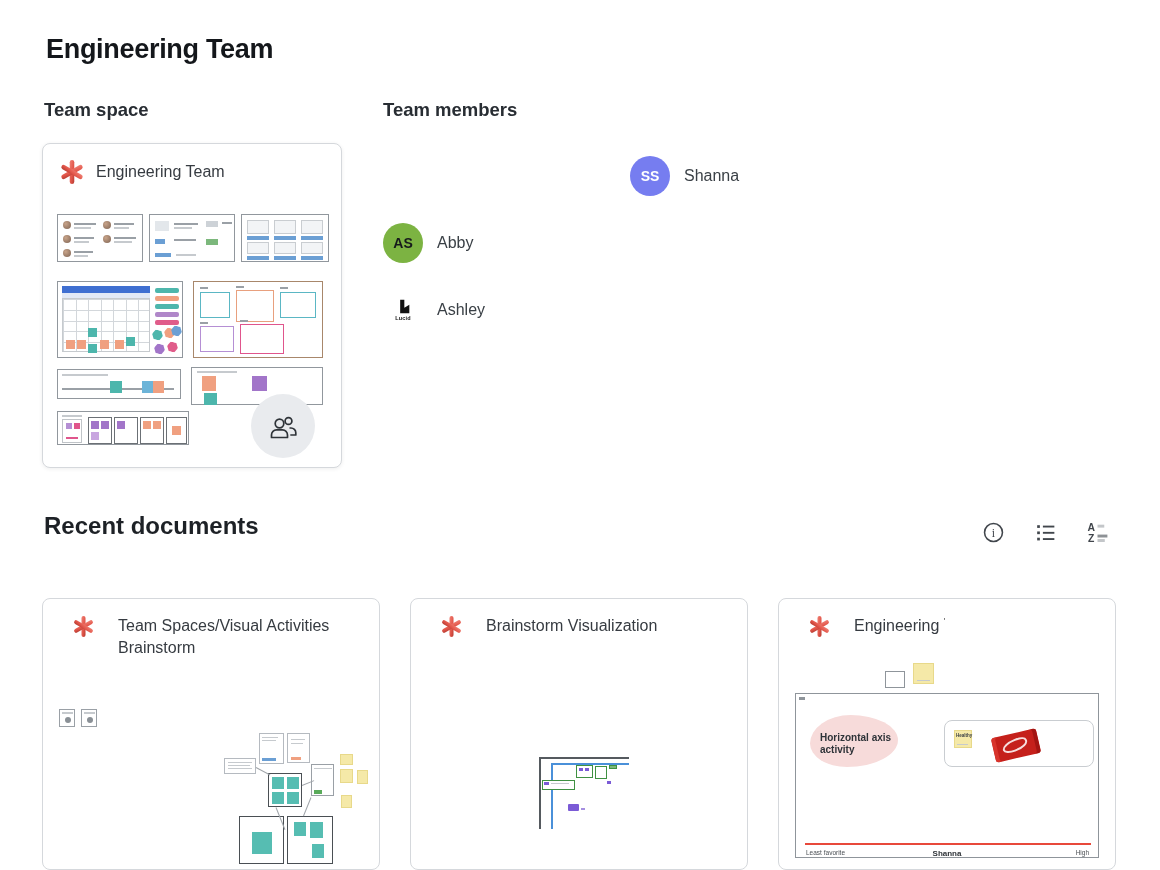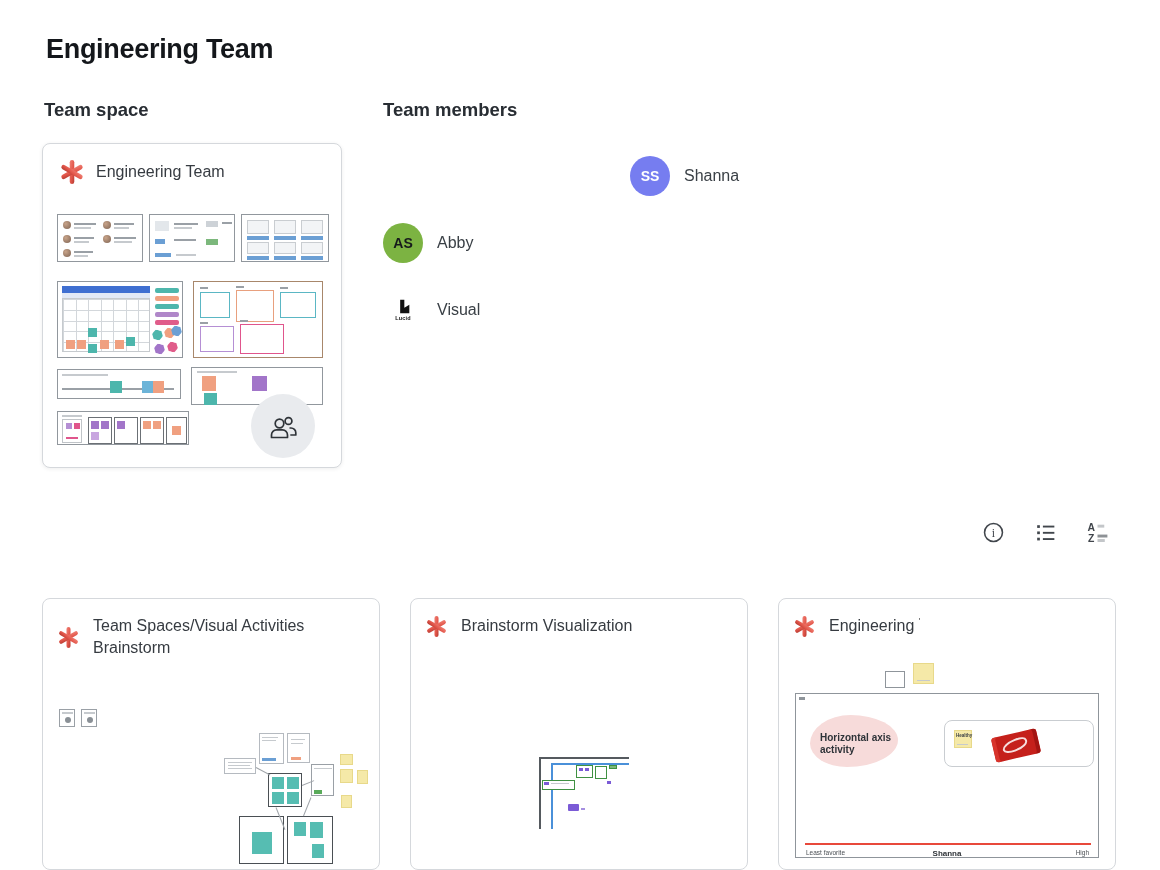--- a/index.html
+++ b/index.html
@@ -61,21 +61,21 @@
   .member-name { font-size:16px; color:#3a4046; }
 
   
   .h2-recent { position:absolute; left:44px; top:512px; font-size:24px; font-weight:800; color:#1d2126; }
   .toolbar { position:absolute; right:50px; top:520px; display:flex; gap:27px; align-items:center; }
   .tb-icon { width:25px; height:25px; cursor:pointer; }
 
   .docs { position:absolute; left:42px; top:598px; display:flex; gap:30px; }
   .doc-card { position:relative; width:338px; height:272px; background:#fff; border:1px solid #d5d8dc;
               border-radius:8px; overflow:hidden; cursor:pointer; }
-  .doc-head { position:absolute; left:14px; top:16px; display:flex; gap:13px; align-items:center; }
+  .doc-head { position:absolute; left:29px; top:16px; display:flex; gap:23px; align-items:flex-start; }
   .doc-title { font-size:16px; line-height:1.4; color:#363b41; max-width:255px; }
   .title-mark { font-size:9px; vertical-align:top; color:#555; }
 
   .abx { position:absolute; background:#fff; border:1px solid #9aa0a6; }
   .teal { background:#4db6ac; }
   .teal-stk { position:absolute; background:#56bdb2; }
   .yellow-stk { position:absolute; background:#f5e9a8; border:1px solid #e8d98a; }
   .conn { position:absolute; height:1px; background:#a0a5aa; transform-origin:left center; }
   .darkbx { position:absolute; background:#fff; border:1.5px solid #4a4f54; }
 
@@ -271,24 +271,25 @@
       <div class="avatar" style="background:#767df0;color:#fff">SS</div>
       <span class="member-name">Shanna</span>
     </div>
     <div class="member" style="grid-column:1;grid-row:3">
       <div class="avatar avatar-lucid">
         <svg width="15" height="15" viewBox="0 0 18 18">
           <path d="M5 1 h5 v9.5 l6 -3.5 V17 H5 Z" fill="#111"></path>
         </svg>
         <span class="lucid-word">Lucid</span>
       </div>
-      <span class="member-name">Visual</span>
+      <span class="member-name">Ashley</span>
     </div>
   </div>
 
+  <div class="h2-recent">Recent documents</div>
 
   <div class="toolbar">
     <svg class="tb-icon" viewBox="0 0 24 24">
       <circle cx="12" cy="12" r="8.6" fill="none" stroke="#41464c" stroke-width="1.5"></circle>
       <text x="12" y="16.2" font-size="11.5" text-anchor="middle" fill="#41464c" font-family="Liberation Serif, serif">i</text>
     </svg>
     <svg class="tb-icon" viewBox="0 0 24 24">
       <g fill="#41464c">
         <rect x="4" y="5" width="2.6" height="2.6"></rect>
           <rect x="9.5" y="5.4" width="11" height="1.8"></rect>

